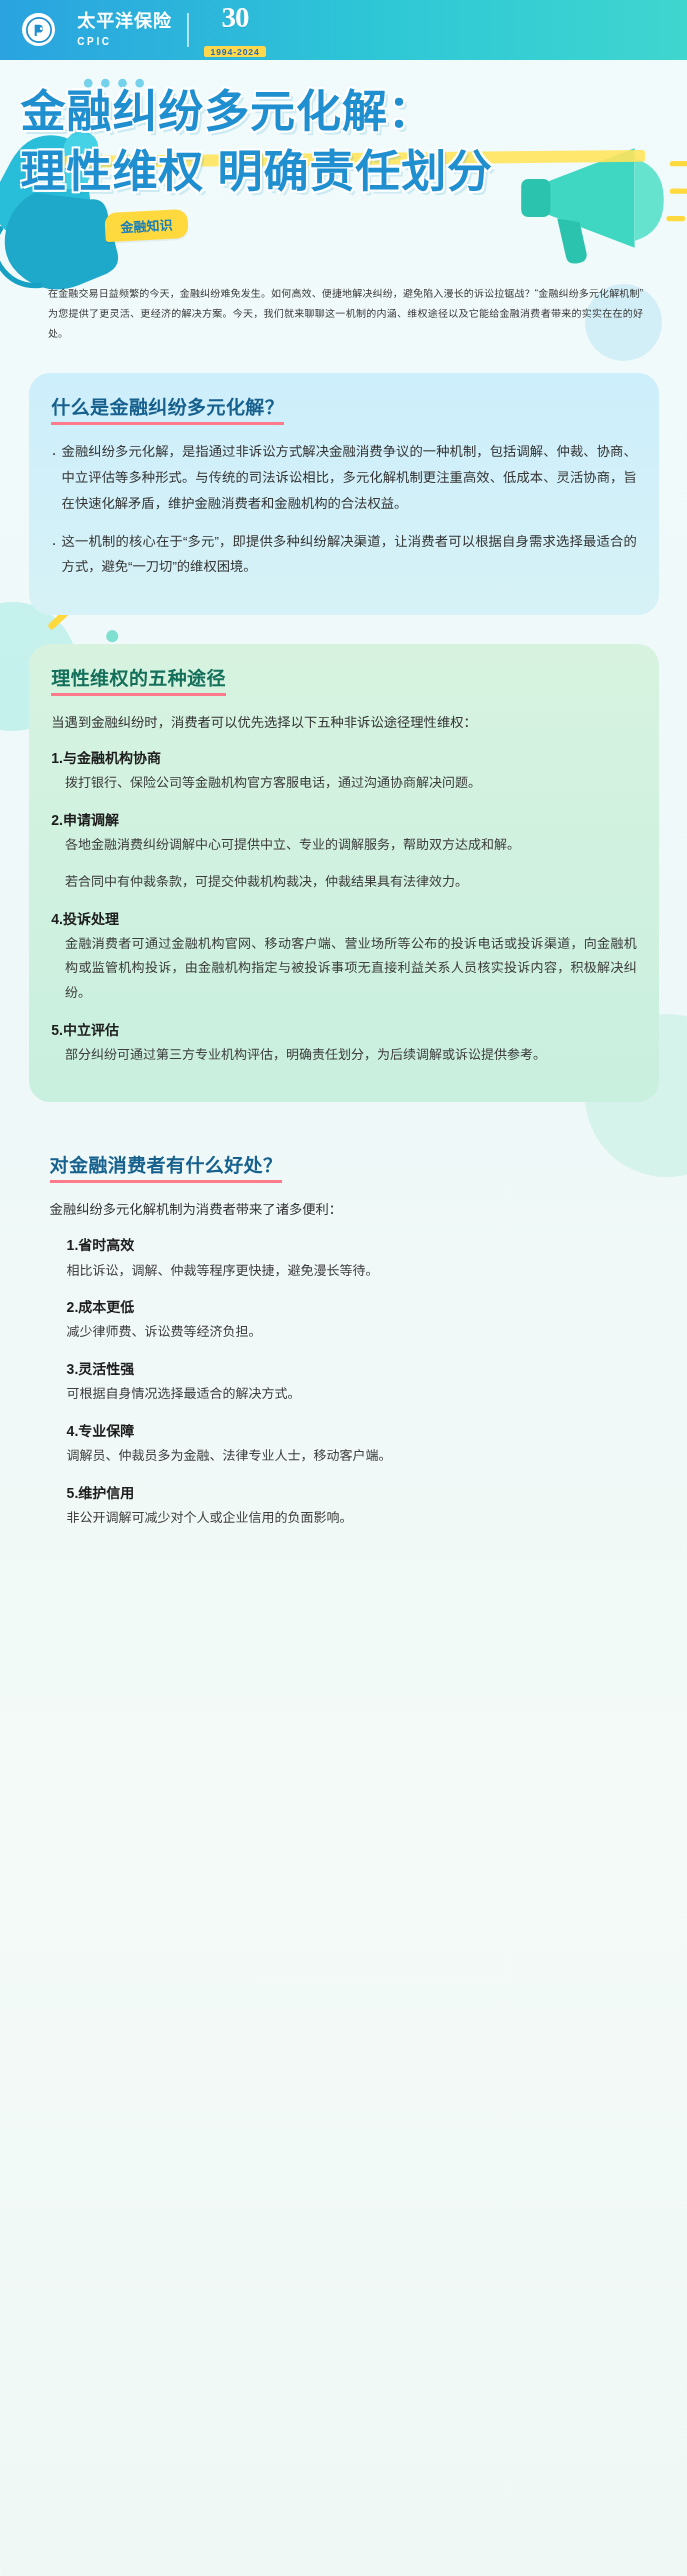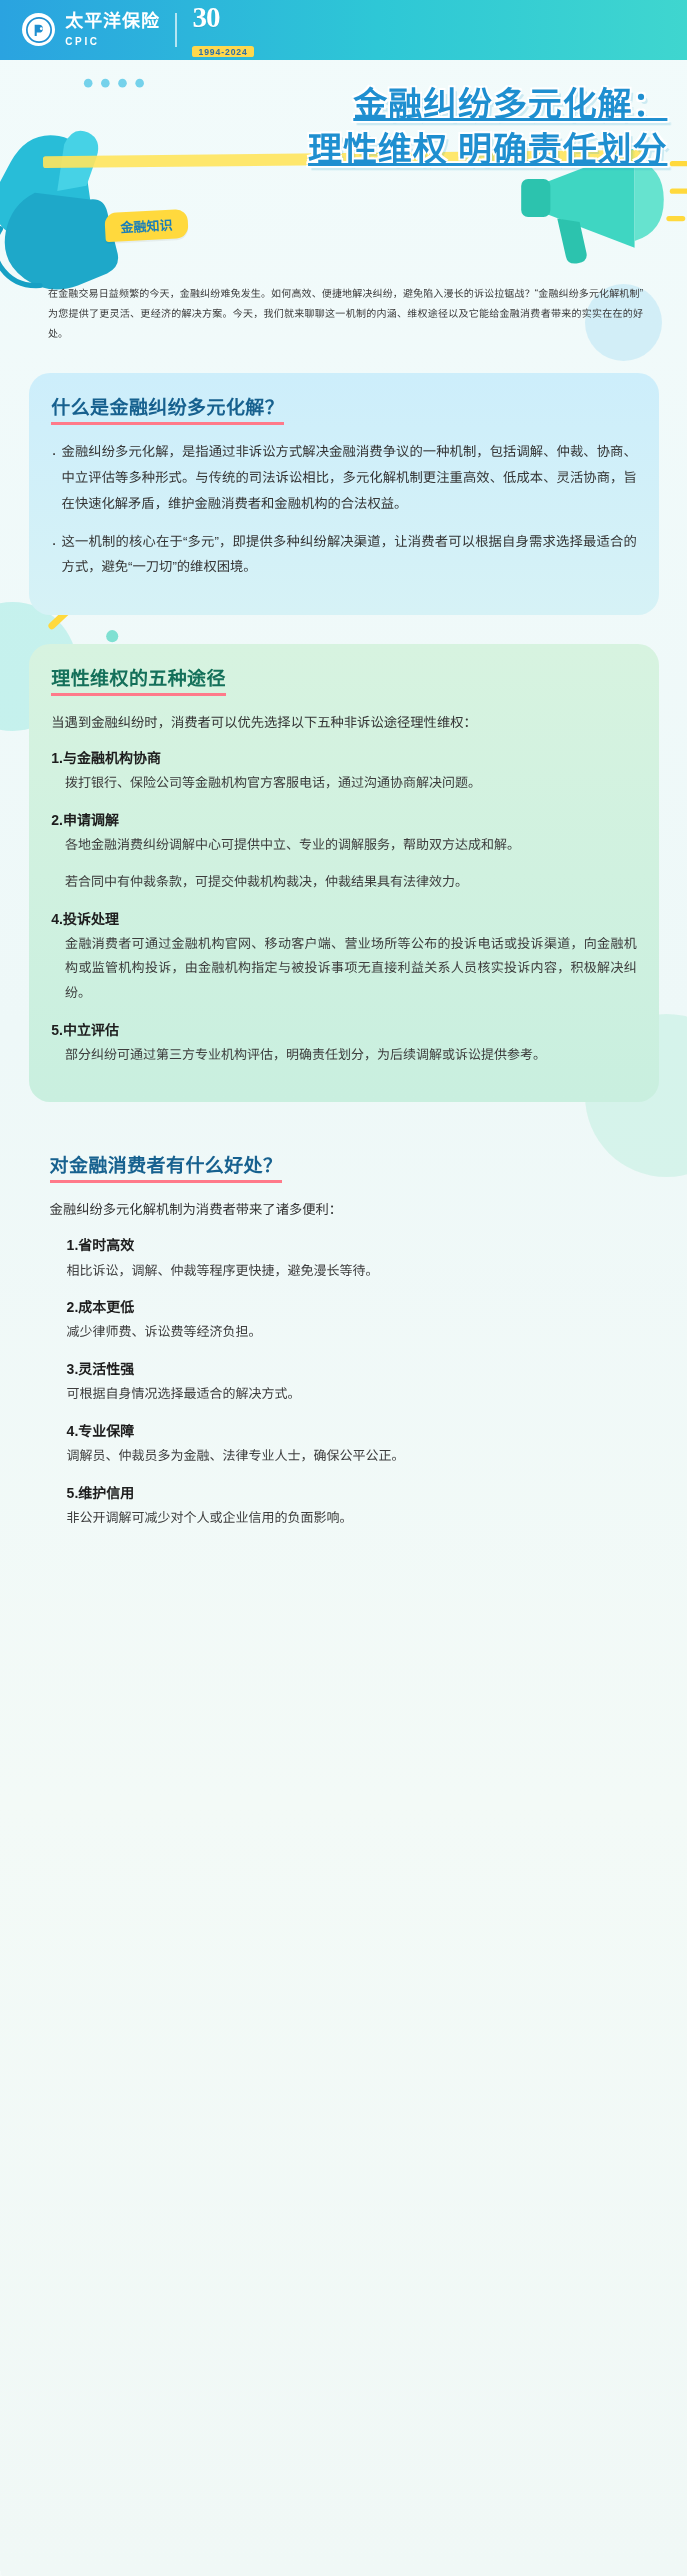--- a/index.html
+++ b/index.html
@@ -40,39 +40,39 @@
     height: 60px;
     background: linear-gradient(90deg, #2aa3e0 0%, #2ec7d6 55%, #3fd6cf 100%);
     display: flex;
     align-items: center;
     padding: 0 22.3px;
     z-index: 5;
   }
   .brand {
     display: flex;
     align-items: center;
-    gap: 10px;
+    gap: 22px;
   }
   .brand-mark {
     width: 33px; height: 33px;
     border-radius: 50%;
     background: #ffffff;
     display: flex; align-items: center; justify-content: center;
   }
   .brand-mark svg { display:block; }
   .brand-text { line-height: 1.05; color: #fff; }
   .brand-cn { font-size: 18px; font-weight: bold; letter-spacing: 0.9px; }
   .brand-en { font-size: 10px; letter-spacing: 2.6px; font-weight: bold; margin-top: 6px; }
   .brand-divider {
     width: 1.7px; height: 34px;
     background: rgba(255,255,255,.65);
     margin: 0 15.5px;
   }
   .anniv {
-    display: flex; flex-direction: column; justify-content: center;
+    display: flex; flex-direction: column; align-items: center; justify-content: center;
     position: relative;
   }
   .anniv-30 {
     font-size: 29px; font-weight: bold; color: #ffffff;
     font-family: "Liberation Serif", "DejaVu Serif", serif;
     letter-spacing: -0.9px;
     line-height: 1;
     text-shadow: 0 0.9px 0 rgba(0,0,0,.08);
   }
   .anniv-years {
@@ -87,35 +87,34 @@
   }
 
   
   .title-zone {
     position: relative;
     padding: 22.3px 20.6px 0 20.6px;
     height: 215px;
     z-index: 4;
   }
   .main-title {
-    font-size: 34px;
+    font-size: 45px;
     font-weight: bold;
     color: #1f8fd0;
     line-height: 1.32;
     letter-spacing: 0.9px;
-    text-align: right;
+    text-align: left;
     text-shadow:
       1.7px 1.7px 0 #ffffff,
       -1.7px 1.7px 0 #ffffff,
       1.7px -1.7px 0 #ffffff,
       -1.7px -1.7px 0 #ffffff,
       3.4px 4.3px 0 rgba(34,160,206,0.18);
     position: relative;
     z-index: 3;
-    text-decoration: underline;
   }
   .title-underline {
     position: absolute;
     left: 43px;
     top: 93px;
     width: 602px;
     height: 12px;
     background: #ffe45c;
     opacity: .9;
     transform: rotate(-0.6deg);
@@ -365,21 +364,21 @@
     <div class="step">
       <div class="step-head benefit-body">2.成本更低</div>
       <div class="step-body benefit-body">减少律师费、诉讼费等经济负担。</div>
     </div>
     <div class="step">
       <div class="step-head benefit-body">3.灵活性强</div>
       <div class="step-body benefit-body">可根据自身情况选择最适合的解决方式。</div>
     </div>
     <div class="step">
       <div class="step-head benefit-body">4.专业保障</div>
-      <div class="step-body benefit-body">调解员、仲裁员多为金融、法律专业人士，确保公平公正。</div>
+      <div class="step-body benefit-body">调解员、仲裁员多为金融、法律专业人士，移动客户端。</div>
     </div>
     <div class="step">
       <div class="step-head benefit-body">5.维护信用</div>
       <div class="step-body benefit-body">非公开调解可减少对个人或企业信用的负面影响。</div>
     </div>
   </div>
 
   <div class="footer-space"></div>
 </div>
 

